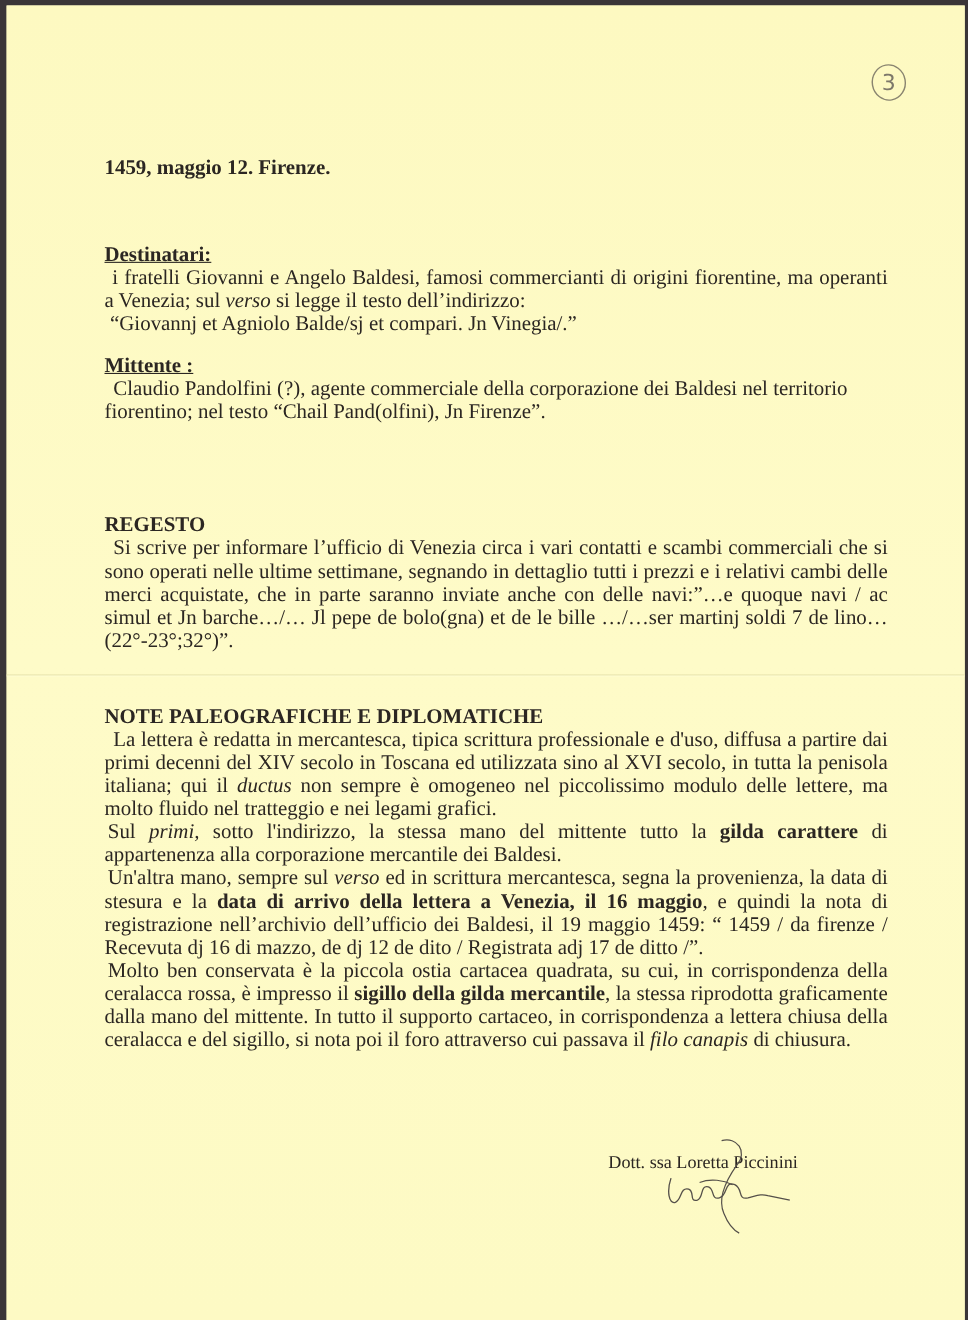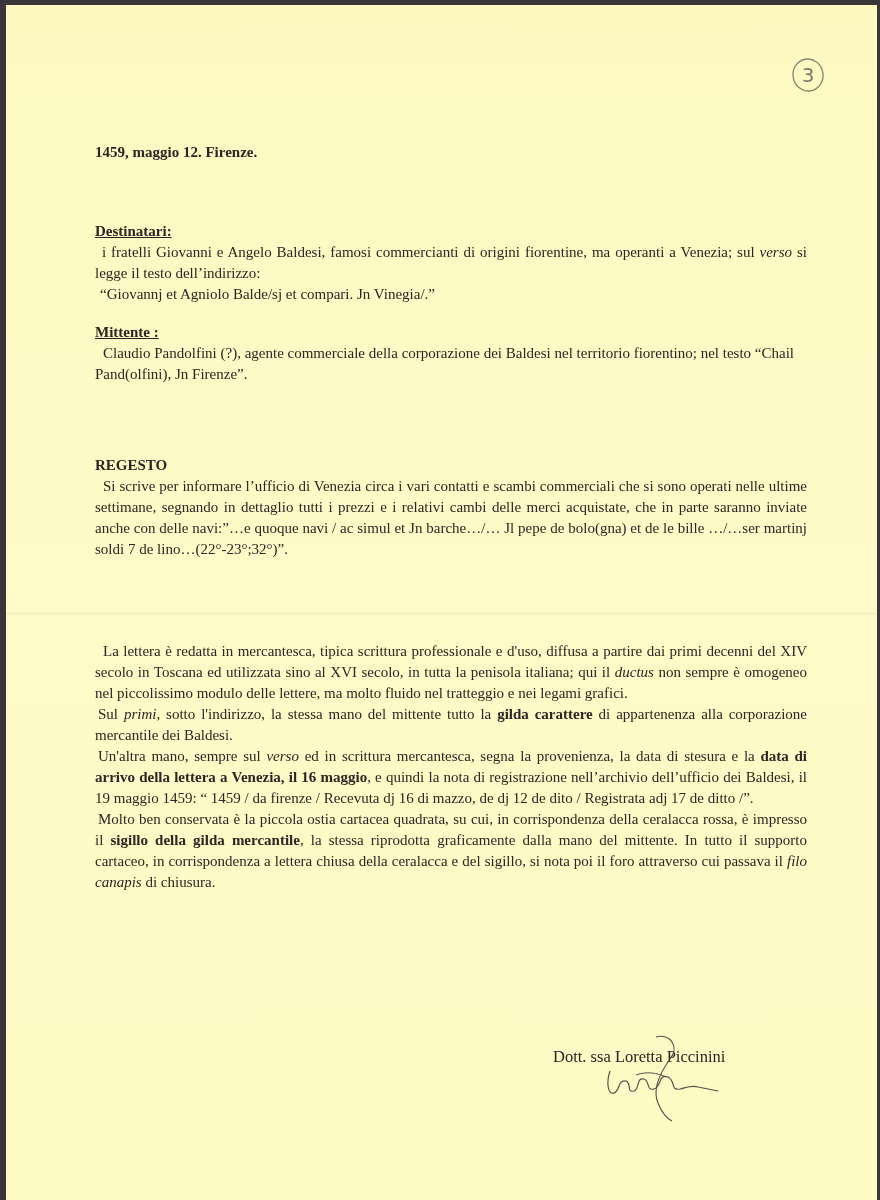--- a/index.html
+++ b/index.html
@@ -36,21 +36,21 @@
     position: absolute;
     left: 780px;
     top: 50px;
     width: 40px;
     height: 40px;
   }
   .block {
     position: absolute;
     left: 89px;
     width: 712px;
-    font-size: 15px;
+    font-size: 19px;
     line-height: 21px;
   }
   .justify { text-align: justify; text-align-last: left; }
   .bold { font-weight: bold; }
   .heading-u {
     font-weight: bold;
     text-decoration: underline;
   }
   .indent { padding-left: 7px; }
   .ital { font-style: italic; }
@@ -88,26 +88,27 @@
     <div class="heading-u">Mittente :</div>
     <div style="text-indent:8px;">Claudio Pandolfini (?), agente commerciale della corporazione dei Baldesi nel territorio fiorentino; nel testo “Chail Pand(olfini), Jn Firenze”.</div>
   </div>
 
   <div class="block" style="top:216px;">
     <div class="heading-u">Destinatari:</div>
     <div class="justify indent" style="padding-left:0;"><span style="padding-left:7px;"></span><span>i fratelli Giovanni e Angelo Baldesi, famosi commercianti di origini fiorentine, ma operanti a Venezia; sul </span><span class="ital">verso</span><span> si legge il testo dell’indirizzo:</span></div>
     <div class="indent" style="padding-left:5px;">“Giovannj et Agniolo  Balde/sj et compari. Jn Vinegia/.”</div>
   </div>
 
-  <div class="block" style="top:450px;">
+  <div class="block" style="top:462px;">
     <div class="bold">REGESTO</div>
     <div class="justify" style="text-indent:8px;">Si scrive per informare l’ufficio di Venezia circa i vari contatti e scambi commerciali che si sono operati nelle ultime settimane, segnando in dettaglio tutti i prezzi e i relativi cambi delle merci acquistate, che in parte saranno inviate anche con delle navi:”…e quoque navi / ac simul et Jn barche…/… Jl pepe de bolo(gna) et de le bille …/…ser martinj soldi 7 de lino…(22°-23°;32°)”.</div>
   </div>
 
   <div class="block" style="top:636px;">
+    <div class="bold">NOTE PALEOGRAFICHE E DIPLOMATICHE</div>
     <div class="justify" style="text-indent:8px;"><span>La lettera è redatta in mercantesca, tipica scrittura professionale e d'uso, diffusa a partire dai primi decenni del XIV secolo in Toscana ed utilizzata sino al XVI secolo, in tutta la penisola italiana; qui il </span><span class="ital">ductus</span><span>  non sempre è omogeneo nel piccolissimo modulo delle lettere, ma molto fluido nel tratteggio e nei legami grafici.</span></div>
     <div class="justify" style="text-indent:3px;"><span>Sul </span><span class="ital">primi,</span><span> sotto l'indirizzo, la stessa mano del mittente tutto la </span><span class="bold">gilda carattere</span><span> di appartenenza alla corporazione mercantile dei Baldesi.</span></div>
     <div class="justify" style="text-indent:3px;"><span>Un'altra mano, sempre sul </span><span class="ital">verso</span><span> ed in scrittura mercantesca, segna la provenienza, la data di stesura e la </span><span class="bold">data di arrivo della lettera a Venezia, il  16 maggio</span><span>, e quindi la nota di registrazione nell’archivio dell’ufficio dei Baldesi, il 19 maggio 1459: “ 1459 / da firenze / Recevuta dj 16 di mazzo, de dj 12 de dito / Registrata adj 17 de ditto /”.</span></div>
     <div class="justify" style="text-indent:3px;"><span>Molto ben conservata è la piccola ostia cartacea quadrata, su cui, in corrispondenza della ceralacca rossa,  è impresso il </span><span class="bold">sigillo della gilda mercantile</span><span>, la stessa riprodotta graficamente dalla mano del mittente. In tutto il supporto cartaceo, in corrispondenza a lettera chiusa della ceralacca e del sigillo, si nota poi il foro attraverso cui passava il </span><span class="ital">filo canapis</span><span> di chiusura.</span></div>
   </div>
 
   <div class="signature-name">Dott. ssa Loretta Piccinini</div>
   <svg class="signature-scrawl" viewBox="0 0 130 90">
     <path d="M14 38 C 10 50, 12 62, 18 60 C 24 58, 22 46, 30 48 C 36 50, 30 60, 38 58 C 44 56, 40 44, 48 46 C 54 48, 50 58, 58 56 C 66 54, 62 40, 72 44 C 80 48, 74 58, 84 56 C 92 54, 96 52, 102 54 L 122 58" fill="none" stroke="#55504a" stroke-width="1.2"></path>
     <path d="M60 4 C 74 0, 84 14, 74 26 C 64 40, 56 56, 62 70 C 66 80, 72 86, 76 88" fill="none" stroke="#55504a" stroke-width="1.1"></path>

